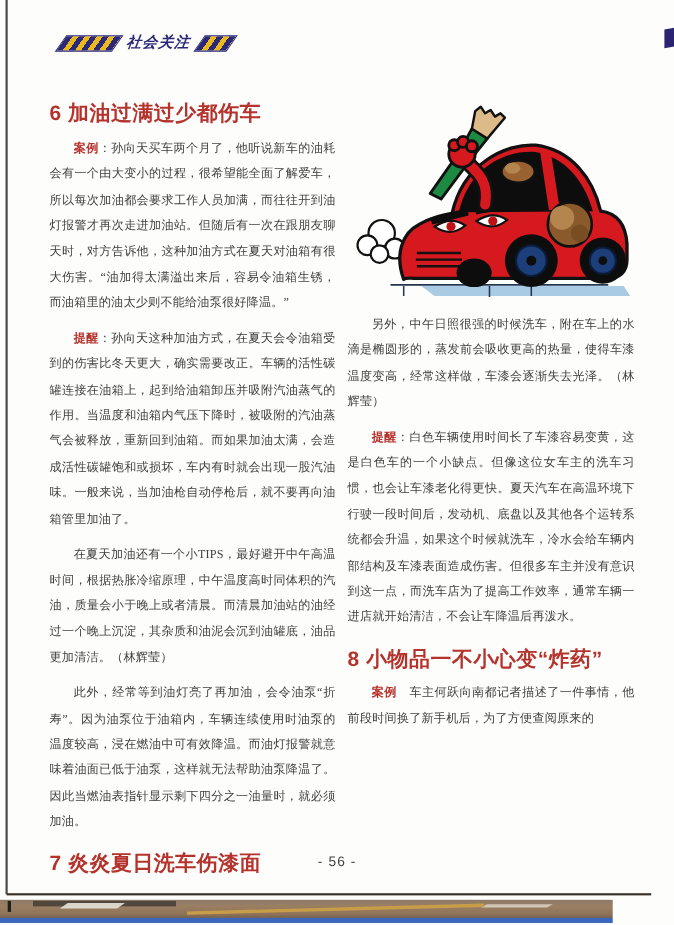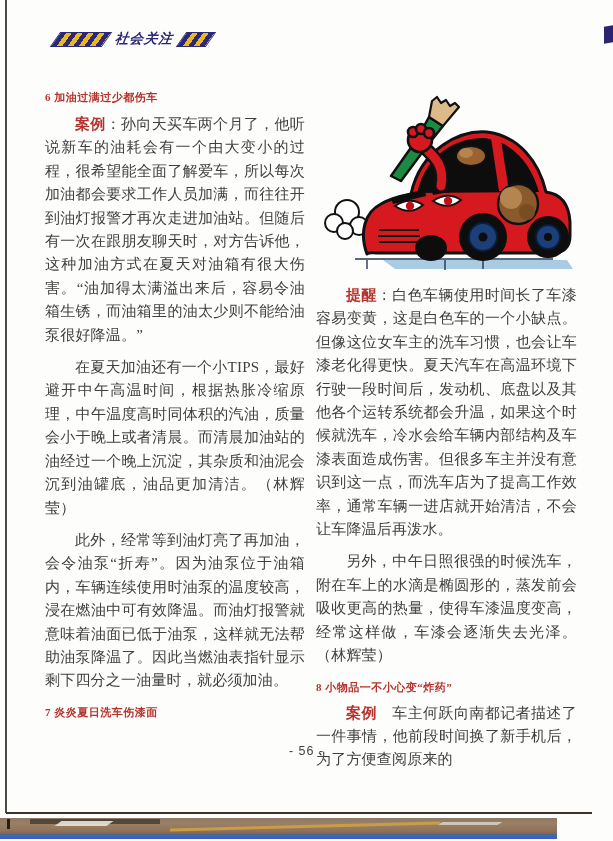--- a/index.html
+++ b/index.html
@@ -16,31 +16,31 @@
   .banner{position:absolute;left:55px;top:30px;height:18px;display:flex;align-items:center;gap:8px;}
   .stripes{height:13px;transform:skewX(-35deg);background:repeating-linear-gradient(90deg,#2b2878 0 5.5px,#e9b91f 5.5px 11px);border:1px solid #2b2878;}
   .stripes.s1{width:50px;}
   .stripes.s2{width:28px;}
   .banner-title{font-family:"Liberation Sans",sans-serif;font-style:italic;font-weight:bold;
     font-size:13.5px;color:#2b2878;letter-spacing:1px;transform:skewX(-8deg);white-space:nowrap;}
   
   .col{position:absolute;top:90px;}
   .col-left{left:45px;width:260px;}
   .col-right{left:316px;width:261px;}
-  .sec-heading{font-family:Liberation Serif, serif;font-weight:bold;font-size:11px;
+  .sec-heading{font-family:Liberation Sans, sans-serif;font-weight:bold;font-size:19px;
     color:#b5332d;margin:0 0 8px 0;letter-spacing:0.5px;}
   .sec-heading.mid{margin-top:12px;margin-bottom:7px;}
-  p.body{font-size:15px;line-height:23.4px;color:#3f3f3f;text-align:justify;
+  p.body{font-size:11px;line-height:23.4px;color:#3f3f3f;text-align:justify;
     text-indent:2em;margin:0 0 9px 0;letter-spacing:0.2px;}
   .lbl{color:#b5332d;font-weight:bold;}
   
   .illu{position:relative;height:182px;margin-bottom:12px;}
   .illu svg{display:block;margin:0 auto;}
   
-  .pageno{position:absolute;left:0;right:0;top:744px;text-align:center;
+  .pageno{position:absolute;left:0;right:0;top:776px;text-align:center;
     font-family:"Liberation Sans",sans-serif;font-size:12.5px;color:#3f3f3f;letter-spacing:1px;}
   
   .bottom-rule{position:absolute;left:6px;top:812px;width:586px;height:2px;background:#3a332c;}
   .road{position:absolute;left:0;top:818px;width:557px;height:21px;overflow:hidden;
     background:linear-gradient(180deg,#8d7a68 0%,#9b7f63 28%,#8f7358 62%,#7d6550 76%,#3f66b5 80%,#3566c2 94%,#2f57a8 100%);}
   .road .lane{position:absolute;left:58px;top:3px;width:52px;height:5px;background:#e9e4d8;transform:skewX(-55deg);opacity:.9;}
   .road .lane2{position:absolute;left:440px;top:4px;width:60px;height:3px;background:#ded8c9;transform:skewX(-60deg);opacity:.8;}
   .road .yline{position:absolute;left:170px;top:7px;width:270px;height:2.5px;background:#c89d4a;transform:rotate(-1.5deg);}
   .road .smudge{position:absolute;left:30px;top:1px;width:130px;height:5px;background:rgba(35,35,35,.6);}
 </style>
@@ -54,20 +54,21 @@
 
   <div class="banner">
     <div class="stripes s1"></div>
     <div class="banner-title">社会关注</div>
     <div class="stripes s2"></div>
   </div>
 
   <div class="col col-left">
     <div class="sec-heading">6 加油过满过少都伤车</div>
     <p class="body"><span class="lbl">案例</span><span>：孙向天买车两个月了，他听说新车的油耗会有一个由大变小的过程，很希望能全面了解爱车，所以每次加油都会要求工作人员加满，而往往开到油灯报警才再次走进加油站。但随后有一次在跟朋友聊天时，对方告诉他，这种加油方式在夏天对油箱有很大伤害。“油加得太满溢出来后，容易令油箱生锈，而油箱里的油太少则不能给油泵很好降温。”</span></p>
+    <p class="body"><span class="lbl">提醒</span><span>：孙向天这种加油方式，在夏天会令油箱受到的伤害比冬天更大，确实需要改正。车辆的活性碳罐连接在油箱上，起到给油箱卸压并吸附汽油蒸气的作用。当温度和油箱内气压下降时，被吸附的汽油蒸气会被释放，重新回到油箱。而如果加油太满，会造成活性碳罐饱和或损坏，车内有时就会出现一股汽油味。一般来说，当加油枪自动停枪后，就不要再向油箱管里加油了。</span></p>
     <p class="body">在夏天加油还有一个小TIPS，最好避开中午高温时间，根据热胀冷缩原理，中午温度高时同体积的汽油，质量会小于晚上或者清晨。而清晨加油站的油经过一个晚上沉淀，其杂质和油泥会沉到油罐底，油品更加清洁。（林辉莹）</p>
     <p class="body">此外，经常等到油灯亮了再加油，会令油泵“折寿”。因为油泵位于油箱内，车辆连续使用时油泵的温度较高，浸在燃油中可有效降温。而油灯报警就意味着油面已低于油泵，这样就无法帮助油泵降温了。因此当燃油表指针显示剩下四分之一油量时，就必须加油。</p>
     <div class="sec-heading mid">7 炎炎夏日洗车伤漆面</div>
   </div>
 
   <div class="col col-right">
     <div class="illu">
       <svg width="252" height="180" viewBox="0 0 252 180">
 
         <polygon points="62,170 246,170 252,179 74,179" fill="#a9cbe4"></polygon>
@@ -131,22 +132,22 @@
         <path d="M108,27 L122,36 L138,17 L134,13 L129,16 L125,10 L120,13 L116,7 L111,11 Z" fill="#ddba8a" stroke="#111" stroke-width="2.2" stroke-linejoin="round"></path>
 
         <g stroke="#111" stroke-width="2.6" fill="#d6191f">
           <circle cx="99" cy="50" r="12"></circle>
           <circle cx="92" cy="42" r="5"></circle>
           <circle cx="100" cy="39" r="5"></circle>
           <circle cx="108" cy="43" r="5"></circle>
         </g>
       </svg>
     </div>
+    <p class="body">另外，中午日照很强的时候洗车，附在车上的水滴是椭圆形的，蒸发前会吸收更高的热量，使得车漆温度变高，经常这样做，车漆会逐渐失去光泽。（林辉莹）</p>
     <p class="body"><span class="lbl">提醒</span><span>：白色车辆使用时间长了车漆容易变黄，这是白色车的一个小缺点。但像这位女车主的洗车习惯，也会让车漆老化得更快。夏天汽车在高温环境下行驶一段时间后，发动机、底盘以及其他各个运转系统都会升温，如果这个时候就洗车，冷水会给车辆内部结构及车漆表面造成伤害。但很多车主并没有意识到这一点，而洗车店为了提高工作效率，通常车辆一进店就开始清洁，不会让车降温后再泼水。</span></p>
-    <p class="body">另外，中午日照很强的时候洗车，附在车上的水滴是椭圆形的，蒸发前会吸收更高的热量，使得车漆温度变高，经常这样做，车漆会逐渐失去光泽。（林辉莹）</p>
     <div class="sec-heading mid">8 小物品一不小心变“炸药”</div>
     <p class="body"><span class="lbl">案例</span><span>　车主何跃向南都记者描述了一件事情，他前段时间换了新手机后，为了方便查阅原来的</span></p>
   </div>
 
   <div class="pageno">- 56 -</div>
 
   <div class="bottom-rule"></div>
   <div class="road">
     <div class="smudge"></div>
     <div class="lane"></div>

